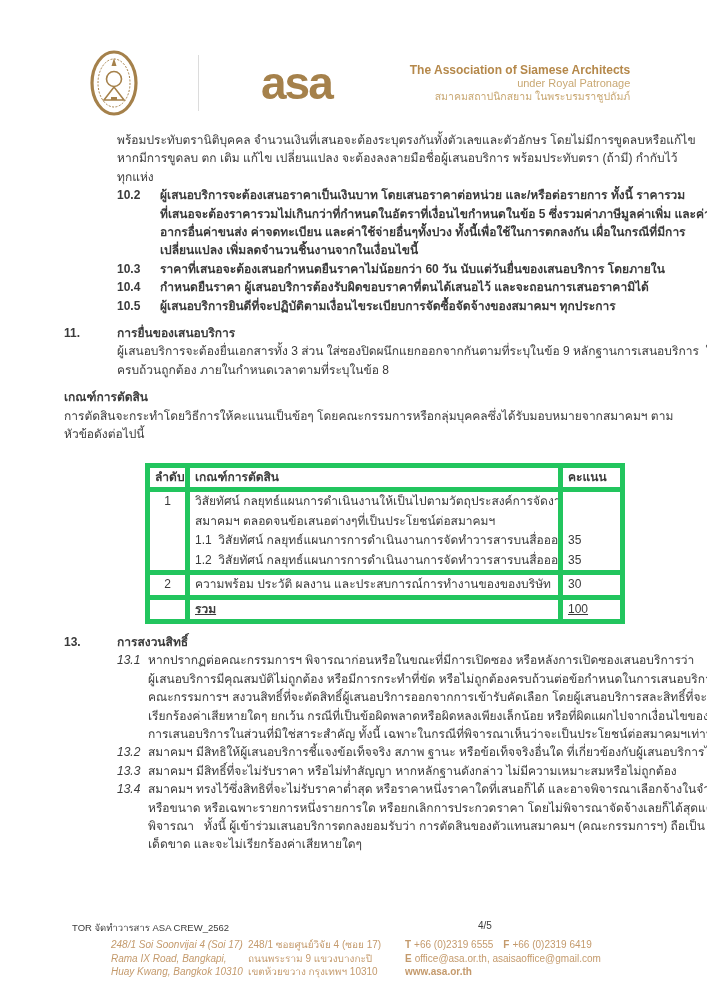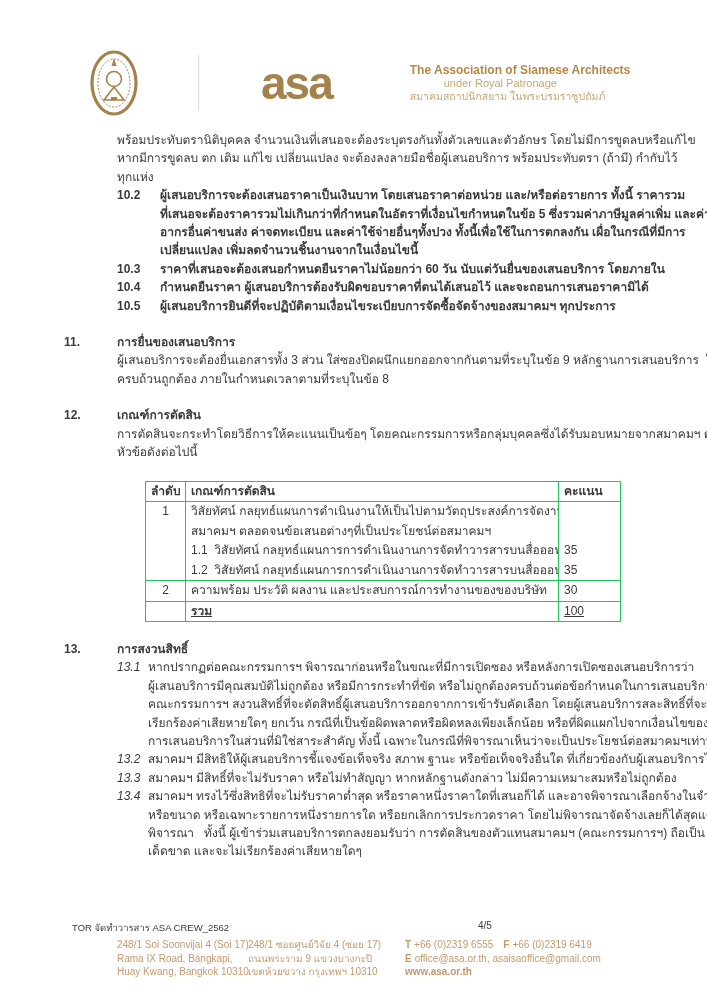--- a/index.html
+++ b/index.html
@@ -8,56 +8,56 @@
     background:#ffffff; overflow:hidden;
     font-family:"Liberation Sans","DejaVu Sans",sans-serif;
     color:#3a3a3a;
   }
 
   
   .header { position:absolute; top:50px; left:90px; display:flex; align-items:center;gap:48px; }
   .seal { width:48px; height:66px; }
   .hdr-divider { width:1px; height:56px; background:#dcdcdc; margin:0 14px 0 12px; }
   .asa-logo { font-size:46px; font-weight:800; color:#a5814b; letter-spacing:-2px; line-height:1; }
-  .org-block { margin-left:30px; }
+  .org-block { margin-left:30px;text-align:right; }
   .org-en  { color:#b5884a; font-weight:700; font-size:12px; line-height:14px; }
   .org-pat { color:#c9a873; font-size:11px; line-height:13px;padding-left:34px; }
   .org-th  { color:#c9a873; font-size:10.5px; line-height:13px; }
 
   
   .main { position:absolute; top:131px; left:64px; width:610px; font-size:12px; line-height:18.4px; }
   .pre { white-space:pre; }
   .cont { margin-left:53px; }
 
   .subitem { display:flex; margin-left:53px;font-weight:bold; }
   .subitem .num { width:43px; flex:none; }
 
-  .section { display:flex; margin-top:18px; }
+  .section { display:flex; margin-top:9px; }
   .sec-num { width:53px; flex:none; font-weight:700; }
   .sec-title { font-weight:700; }
 
   .sub13 { display:flex; }
   .sub13 .num { width:31px; flex:none;font-style:italic; }
 
   
   table.criteria { border-collapse:collapse; margin:19px 0 0 81px; table-layout:fixed; width:475px; }
   table.criteria th, table.criteria td {
-    border:1px solid #22c55e; padding:0 5px; vertical-align:top;
+    border:5px solid #22c55e; padding:0 5px; vertical-align:top;
     font-size:12px; line-height:19.5px; white-space:pre; overflow:hidden;
   }
   table.criteria th { font-weight:700; text-align:left; }
   table.criteria th.c, table.criteria td.c { text-align:center; }
   .total-label { font-weight:700; text-decoration:underline; }
   .total-score { text-decoration:underline; }
 
   
   .doc-footer { position:absolute; top:920px; left:72px;  font-size:9.5px; color:#3a3a3a; }
   .page-num   { position:absolute; top:920px; left:478px; font-size:10px; color:#3a3a3a; }
   .addr { position:absolute; top:938px; color:#c49a6c; font-size:10px; line-height:13.5px; white-space:pre; }
-  .addr-en { left:117px; }
+  .addr-en { left:111px;font-style:italic; }
   .addr-th { left:248px; }
   .contact { position:absolute; top:938px; left:405px; color:#c49a6c; font-size:10px; line-height:13.5px; }
   .contact .lbl { font-weight:700; margin-right:3px; }
   .contact .gap { display:inline-block; width:10px; }
   .website { font-weight:700; }
 </style>
 </head>
 <body>
 
 <div class="page">
@@ -109,21 +109,20 @@
     <div class="section">
       <span class="sec-num">11.</span>
       <div>
         <div class="sec-title">การยื่นของเสนอบริการ</div>
         <div class="pre">ผู้เสนอบริการจะต้องยื่นเอกสารทั้ง 3 ส่วน ใส่ซองปิดผนึกแยกออกจากกันตามที่ระบุในข้อ 9 หลักฐานการเสนอบริการ  ให้
 ครบถ้วนถูกต้อง ภายในกำหนดเวลาตามที่ระบุในข้อ 8</div>
       </div>
     </div>
 
     <div class="section">
-      <span class="sec-num">12.</span>
       <div>
         <div class="sec-title">เกณฑ์การตัดสิน</div>
         <div class="pre">การตัดสินจะกระทำโดยวิธีการให้คะแนนเป็นข้อๆ โดยคณะกรรมการหรือกลุ่มบุคคลซึ่งได้รับมอบหมายจากสมาคมฯ ตาม
 หัวข้อดังต่อไปนี้</div>
       </div>
     </div>
 
     <table class="criteria">
       <colgroup>
           <col style="width:40px">

